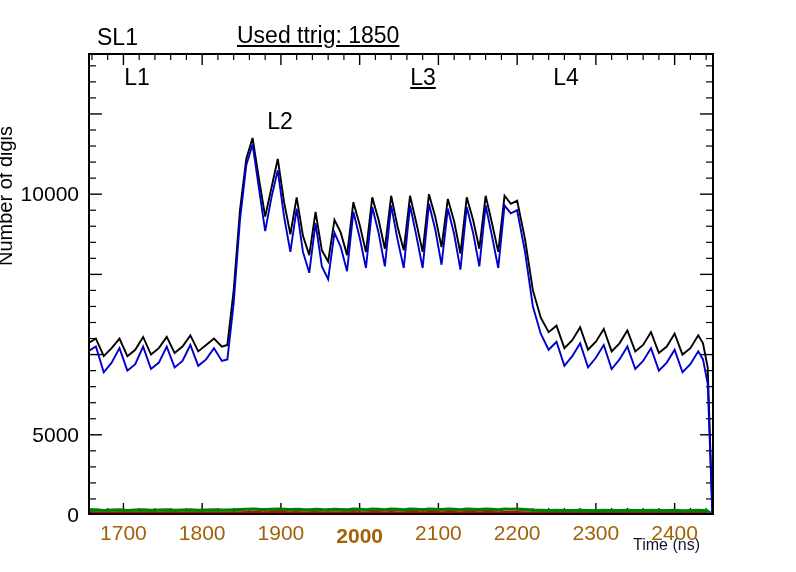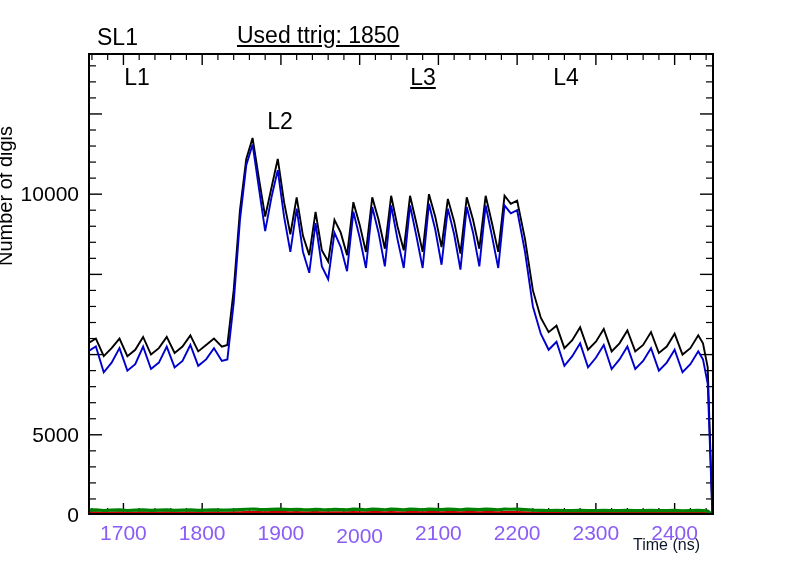--- a/index.html
+++ b/index.html
@@ -11,21 +11,21 @@
   #run-label{left:592px;top:22px;}
   #plot-area{position:absolute;left:88px;top:53px;width:626px;height:462px;}
   #frame{position:absolute;left:88px;top:53px;width:626px;height:462px;border:2px solid #000;box-sizing:border-box;pointer-events:none;}
   #legend-box{position:absolute;left:88px;top:53px;width:626px;height:39px;border:2px solid #000;border-bottom:none;box-sizing:border-box;background:transparent;}
   .leg-entry{position:absolute;top:5px;height:28px;display:flex;align-items:center;gap:6px;flex-direction:column;}
   .leg-line{display:block;width:30px;height:3px;}
   .leg-txt{font-size:23px;color:#000;line-height:1;}
   #le0{left:32px;} #le1{left:175px;margin-top:44px;} #le2{left:318px;text-decoration:underline;} #le3{left:461px;justify-content:space-between;}
   .ytick-wrap{position:absolute;left:0;top:0;width:796px;height:572px;pointer-events:none;}
   .ytxt{position:absolute;font-size:21px;color:#000;text-align:right;white-space:nowrap;transform:translateY(-50%);}
-  .xtxt{position:absolute;font-size:21px;color:#8b5cf6;text-align:center;white-space:nowrap;transform:translateX(-50%);}
+  .xtxt{position:absolute;font-size:21px;color:#a16207;text-align:center;white-space:nowrap;transform:translateX(-50%);}
   #ytitle{position:absolute;left:-6px;top:86px;width:180px;transform:rotate(-90deg);transform-origin:0 0;font-size:20px;color:#000;text-align:left;white-space:nowrap;}
   #ytitle-inner{display:block;transform:translate(-180px,0);}
   #xtitle{position:absolute;left:700px;top:536px;font-size:16px;color:#0f172a;transform:translateX(-100%);white-space:nowrap;}
   svg{display:block;}
 </style>
 </head>
 <body>
 
 <div id="root">
 
@@ -37,21 +37,21 @@
   </div>
   <div id="xtitle">Time (ns)</div>
 
   <div class="ytick-wrap" id="tick-labels">
       <div class="ytxt" style="top: 515px; left: 0px; width: 79px;">0</div>
       <div class="ytxt" style="top: 434.792px; left: 0px; width: 79px;">5000</div>
       <div class="ytxt" style="top: 194.167px; left: 0px; width: 79px;">10000</div>
       <div class="xtxt" style="left: 123.434px; top: 521px;">1700</div>
       <div class="xtxt" style="left: 202.176px; top: 521px;">1800</div>
       <div class="xtxt" style="left: 280.918px; top: 521px; text-align: center;">1900</div>
-      <div class="xtxt" style="left: 359.66px; top: 524px;">2000</div>
+      <div class="xtxt" style="left: 359.66px; top: 524px; font-weight: bold;">2000</div>
       <div class="xtxt" style="left: 438.403px; top: 521px;">2100</div>
       <div class="xtxt" style="left: 517.145px; top: 521px;">2200</div>
       <div class="xtxt" style="left: 595.887px; top: 521px;">2300</div>
       <div class="xtxt" style="left: 674.629px; top: 521px;">2400</div>
     </div>
 
   <div id="plot-area">
     <svg id="chart-svg" width="626" height="462" viewBox="0 0 626 462">
         <g>
           <line x1="35.43396226415094" y1="462" x2="35.43396226415094" y2="450" stroke="#000" stroke-width="1.4"></line>

